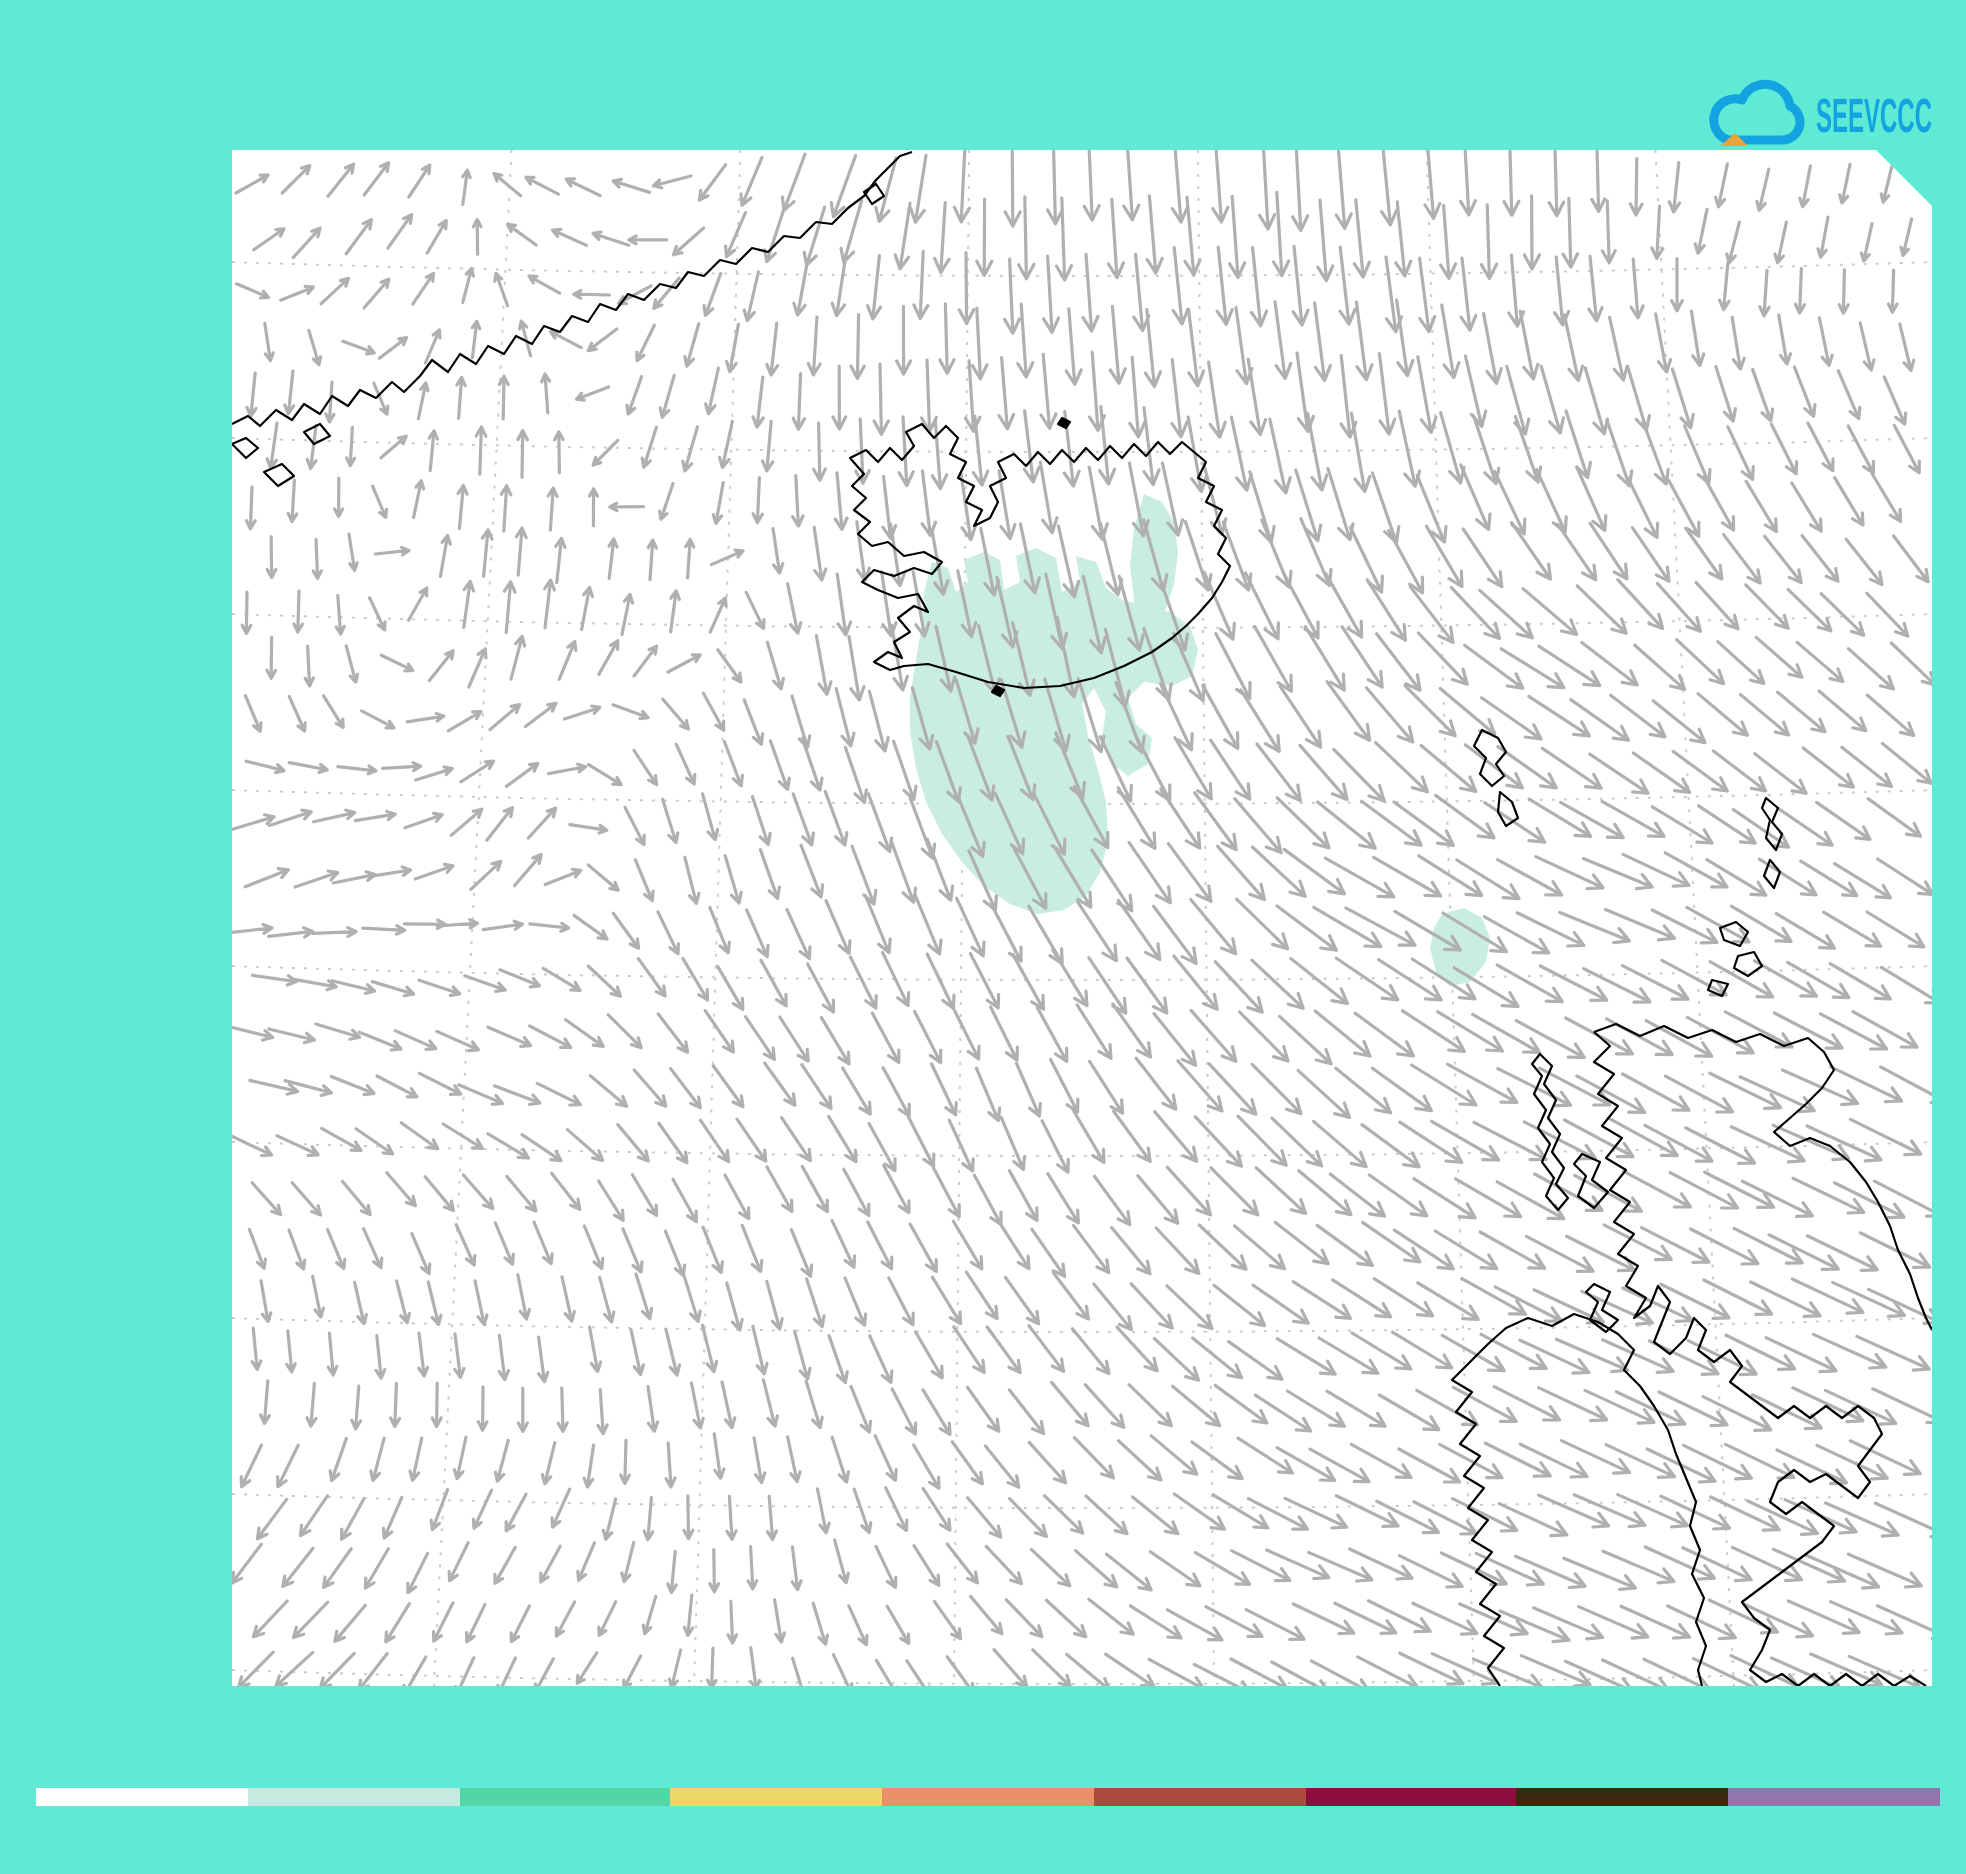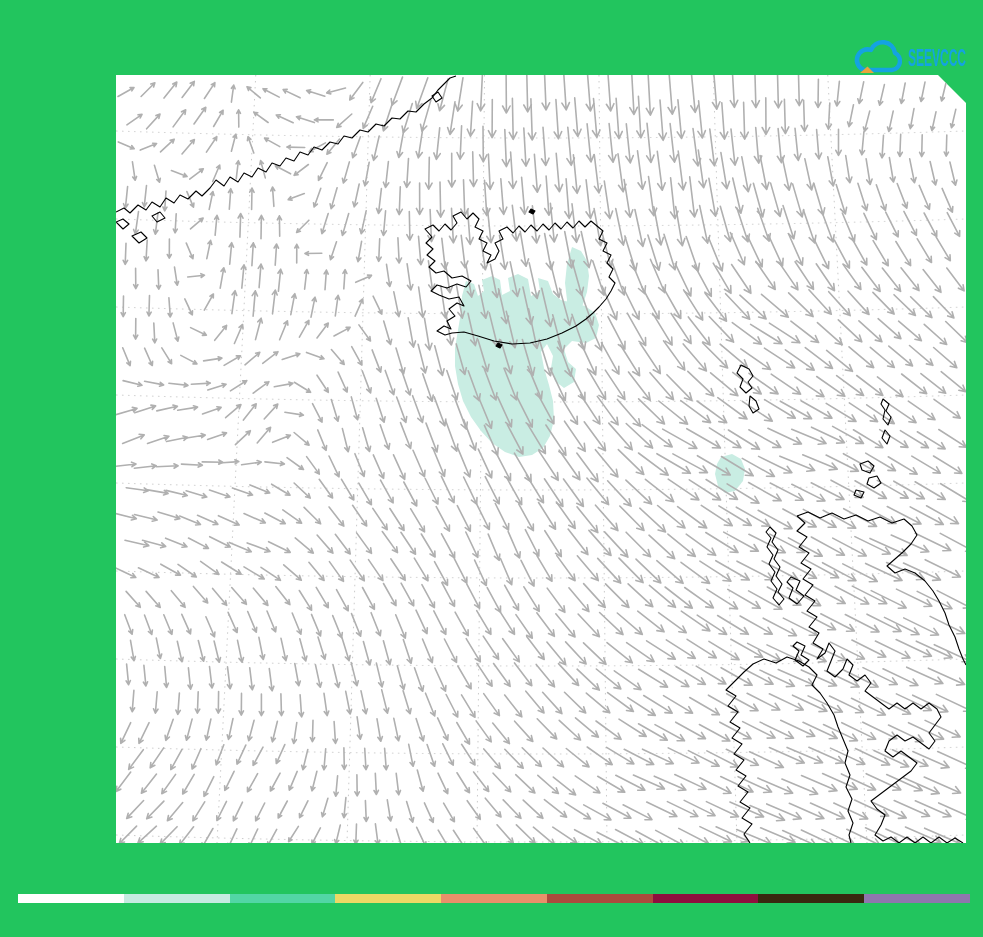--- a/index.html
+++ b/index.html
@@ -1,16 +1,16 @@
 <!DOCTYPE html>
 <html><head>
 <meta charset="utf-8">
 <style>
   html,body{margin:0;padding:0;background:#000;}
-  #root{position:relative;width:983px;height:937px;background:#22c55e;overflow:hidden;
+  #root{position:relative;width:983px;height:937px;background:#5eead4;overflow:hidden;
         font-family:"Liberation Sans",sans-serif;}
   #map-svg{position:absolute;left:0;top:0;}
   #logo{position:absolute;left:850px;top:30px;width:124px;height:50px;}
   #colorbar{position:absolute;left:18px;top:894px;width:952px;height:9px;display:flex;}
   .cbseg{flex:1 1 0;height:100%;}
 </style>
 </head>
 <body>
 
 <div id="root">

